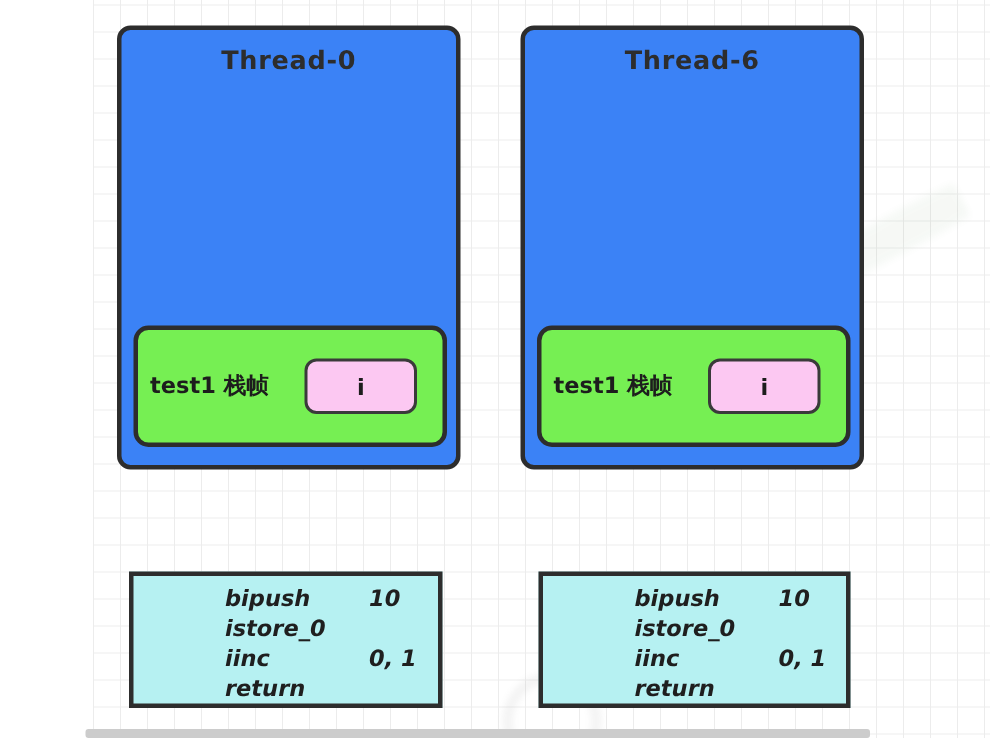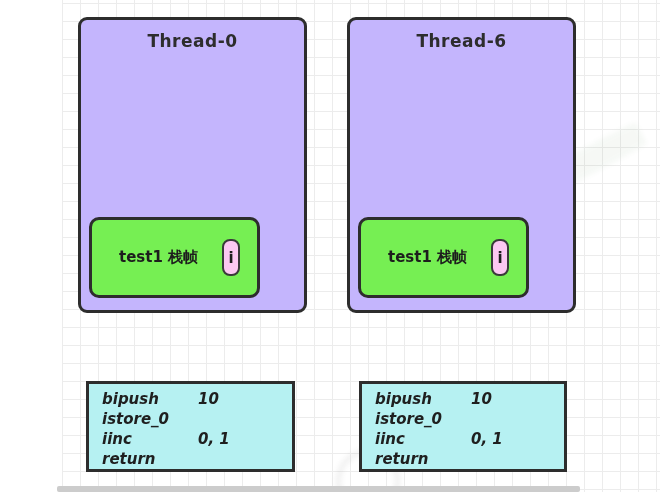--- a/index.html
+++ b/index.html
@@ -21,48 +21,48 @@
     background-image:
       linear-gradient(#ececec 1px, transparent 1px),
       linear-gradient(90deg, #ececec 1px, transparent 1px);
     background-size: 18px 18px;
     background-position: 0 3px;
   }
   
   .thread-box {
     position: absolute;
     width: 229px; height: 296px;
-    background: #c4b5fd;
+    background: #3b82f6;
     border: 3px solid #2d2d2d;
     border-radius: 9px;
     box-sizing: border-box;
   }
   .thread-box.t0 { left: 78px; top: 17px; }
   .thread-box.t1 { left: 347px; top: 17px; }
   .thread-title {
     margin-top: 11px;
     text-align: center;
     font-size: 17px;
     font-weight: bold;
     color: #2d2d2d;
     letter-spacing: 0.5px;
   }
   
   .stack-frame {
     position: absolute;
     left: 8px; bottom: 12px;
-    width: 171px; height: 81px;
+    width: 209px; height: 81px;
     background: #76ef53;
     border: 3px solid #2d2d2d;
     border-radius: 10px;
     box-sizing: border-box;
     display: flex;
     align-items: center;
     justify-content: space-between;
-    padding: 0 17px 0 27px;
+    padding: 0 17px 0 8px;
     gap: 24px;
   }
   .frame-label {
     font-size: 15px;
     font-weight: bold;
     color: #1d1d1d;
     white-space: nowrap;
   }
   .slot-box {
     width: 83px; height: 37px;
@@ -88,21 +88,21 @@
     padding: 5px 0 0 13px;
     font-style: italic;
     font-weight: bold;
     font-size: 15px;
     color: #1f1f1f;
     line-height: 20px;
   }
   .bytecode-box.b0 { left: 86px; }
   .bytecode-box.b1 { left: 359px; width: 208px; }
   .bc-line { display: flex; }
-  .bc-op { width: 96px; flex: 0 0 auto; }
+  .bc-op { width: 96px; flex: 0 0 auto; margin-left: 48px; }
   .bc-operand { flex: 0 0 auto; }
   
   .watermark {
     position: absolute;
     pointer-events: none;
     opacity: 0.07;
     filter: blur(2px);
   }
   .wm-text-blob {
     width: 150px; height: 36px;

